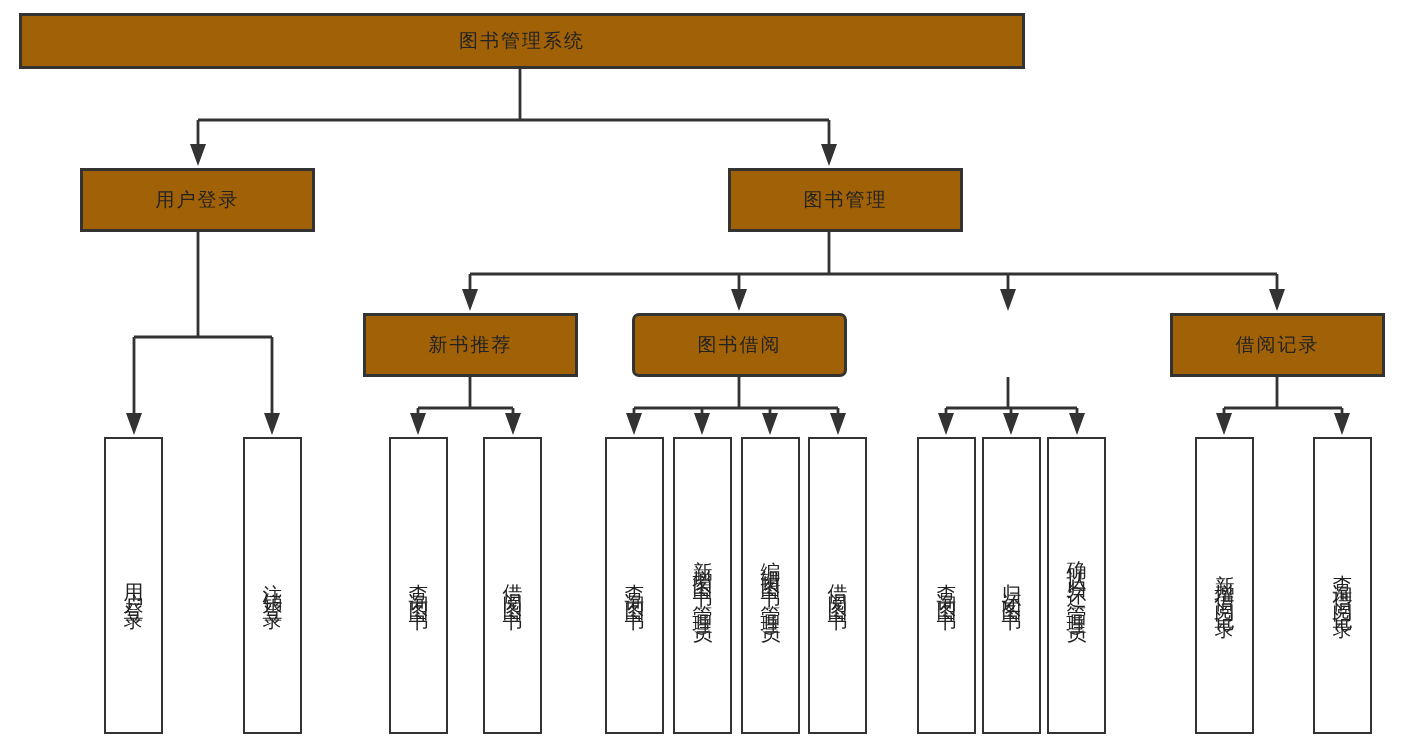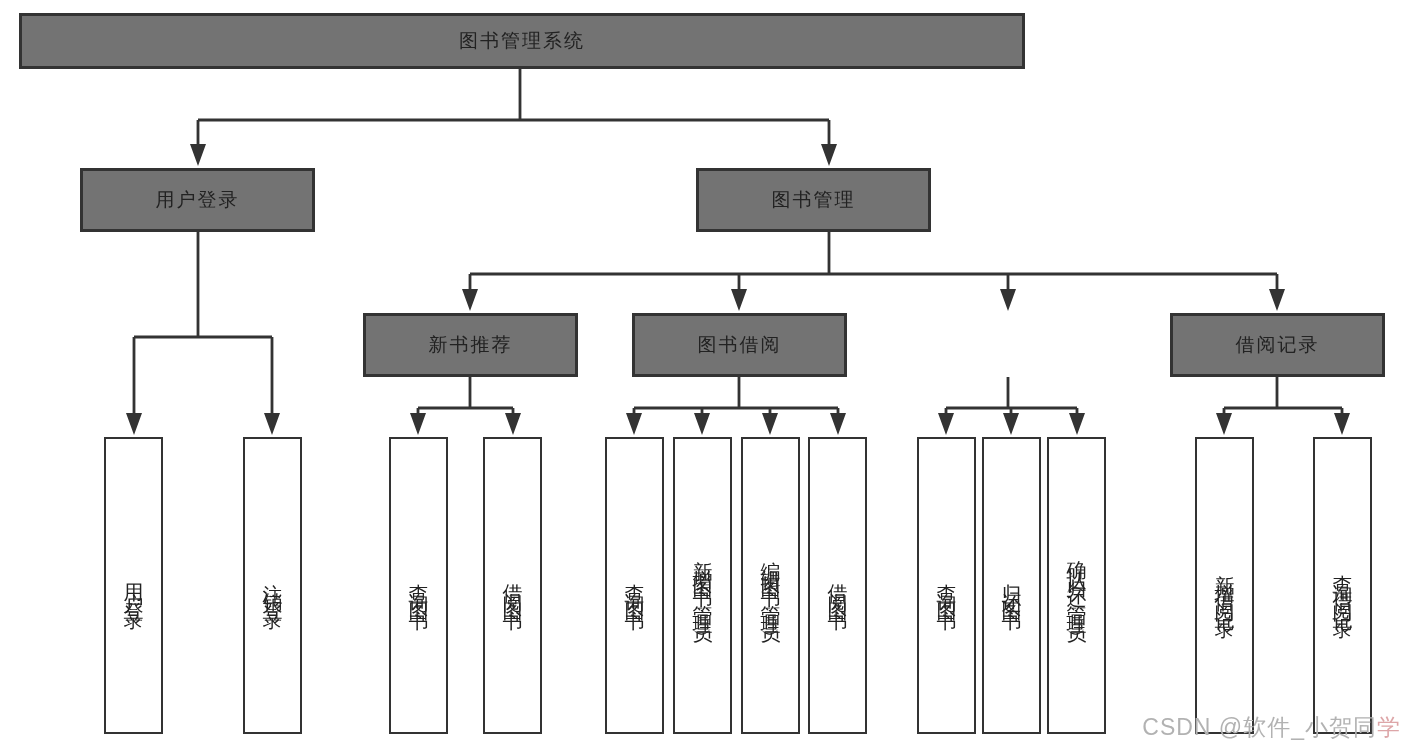--- a/index.html
+++ b/index.html
@@ -6,21 +6,21 @@
   .stage{
     position:relative;
     width:1405px;height:747px;
     background:#ffffff;
     font-family:"Liberation Sans","DejaVu Sans",sans-serif;
     overflow:hidden;
   }
   .wires{position:absolute;left:0;top:0;z-index:1;}
   .node{
     position:absolute;z-index:2;
-    border:3px solid #333333;background:#737373;
+    border:3px solid #333333;background:#a16207;
     display:flex;align-items:center;justify-content:center;
     font-size:19px;letter-spacing:2px;color:#222222;
     box-sizing:border-box;
   }
   .node-root{left:19px;top:13px;width:1006px;height:56px;}
   .node-branch{top:168px;width:235px;height:64px;}
   .node-section{top:313px;width:215px;height:64px;}
   .leaf{
     position:absolute;z-index:2;top:437px;
     width:59px;height:297px;
@@ -61,24 +61,24 @@
       M126 413 h16 l-8 22 z  M264 413 h16 l-8 22 z
       M410 413 h16 l-8 22 z  M505 413 h16 l-8 22 z
       M626 413 h16 l-8 22 z  M694 413 h16 l-8 22 z  M762 413 h16 l-8 22 z  M830 413 h16 l-8 22 z
       M938 413 h16 l-8 22 z  M1003 413 h16 l-8 22 z  M1069 413 h16 l-8 22 z
       M1216 413 h16 l-8 22 z  M1334 413 h16 l-8 22 z"></path>
   </svg>
 
   <div class="node node-root">图书管理系统</div>
 
   <div class="node node-branch" style="left:80px;">用户登录</div>
-  <div class="node node-branch" style="left:696px;">图书管理</div>
+  <div class="node node-branch" style="left:728px;">图书管理</div>
 
   <div class="node node-section" style="left:363px;">新书推荐</div>
-  <div class="node node-section" style="left:632px;">图书借阅</div>
+  <div class="node node-section" style="left:632px;border-radius:7px;">图书借阅</div>
   <div class="node node-section" style="left:1170px;font-family:Liberation Mono, monospace;">借阅记录</div>
 
   <div class="leaf" style="left:104px;">
     <span>用户登录</span>
   </div>
   <div class="leaf" style="left:243px;">
     <span>注销登录</span>
   </div>
 
   <div class="leaf" style="left:389px;">
@@ -111,15 +111,14 @@
     <span>确认归还（管理员）</span>
   </div>
 
   <div class="leaf" style="left:1195px;">
     <span>新增借阅记录</span>
   </div>
   <div class="leaf" style="left:1313px;">
     <span>查询借阅记录</span>
   </div>
 
-  <div class="watermark"><span>CSDN @软件_小贺同</span><span class="accent">学</span></div>
 
 </div>
 
 </body></html>

